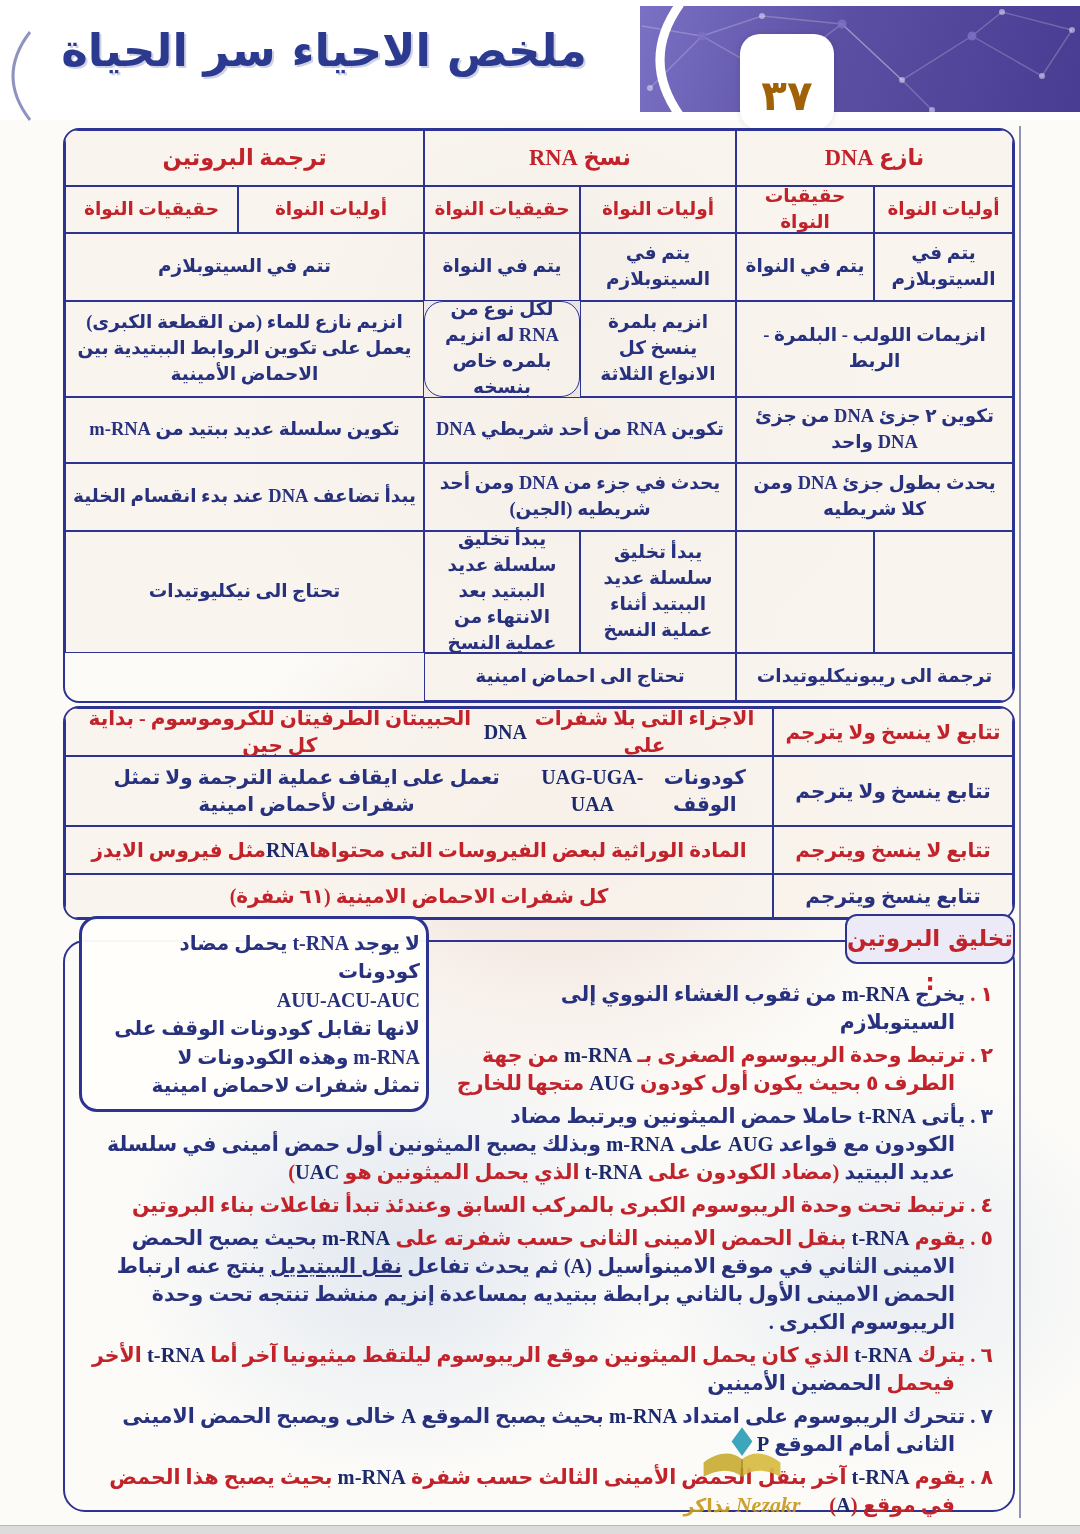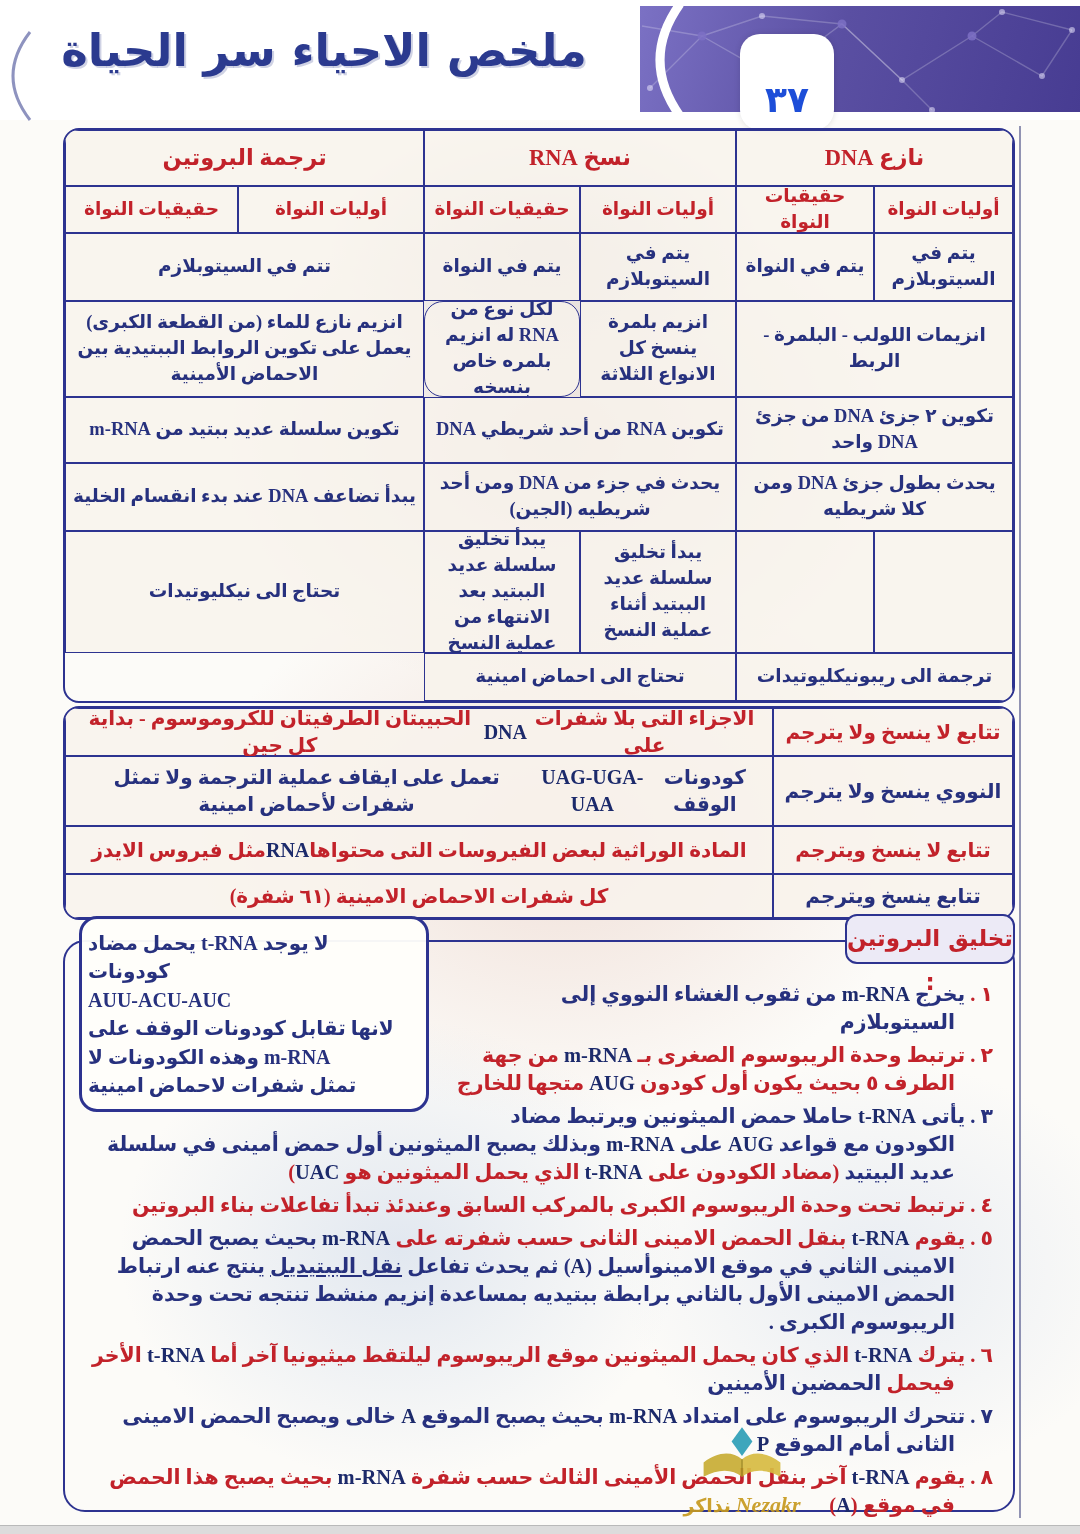--- a/index.html
+++ b/index.html
@@ -40,21 +40,21 @@
     position:absolute;left:640px;top:6px;width:440px;height:106px;
     background:linear-gradient(105deg,#7b71c4,#5a4fa2 45%,#473c92);
   }
   .banner svg{position:absolute;inset:0;width:100%;height:100%}
   .bracket{position:absolute;left:636px;top:2px}
   .page-tab{
     position:absolute;left:740px;top:34px;width:94px;height:96px;
     background:#fff;border-radius:20px;box-shadow:0 0 6px rgba(0,0,0,.12);
     display:flex;align-items:flex-end;justify-content:center;padding-bottom:10px;
   }
-  .page-tab span{font-family:"DejaVu Sans",sans-serif;font-size:36px;font-weight:bold;color:#1d4ed8}
+  .page-tab span{font-family:"DejaVu Sans",sans-serif;font-size:42px;font-weight:bold;color:#a16207}
 
   
   .cmp{
     position:absolute;left:63px;top:128px;width:952px;height:575px;
     display:grid;direction:rtl;
     grid-template-columns:139px 138px 156px 156px 186px 1fr;
     grid-template-rows:56px 47px 68px 96px 66px 68px 122px 1fr;
     border:2.5px solid var(--navy);border-radius:16px;overflow:hidden;
   }
   .cell{
@@ -92,21 +92,21 @@
     position:absolute;top:-28px;right:-2px;width:170px;height:50px;
     background:#eceaf6;border:2.5px solid var(--navy);border-radius:12px;
     color:var(--red);font-weight:bold;font-size:23px;line-height:44px;text-align:center;
     font-family:"DejaVu Sans",sans-serif;
   }
   .notebox{
     float:left;width:350px;
     margin:-64px 16px 10px 0px;
     background:rgba(255,254,250,.96);
     border:3px solid var(--navy);border-radius:18px;
-    padding:10px 6px;text-align:left;
+    padding:10px 6px;text-align:right;
   }
   .note-line{font-size:20px;font-weight:bold;color:var(--txt);line-height:1.42}
   .steps p.step{
     font-size:20.5px;font-weight:bold;line-height:28px;
     margin:0 0 5px;padding-right:38px;text-indent:-38px;color:var(--txt);
   }
   .c-r{color:var(--red)}
   .c-b{color:var(--txt)}
   .c-n{color:var(--latin)}
   .u{text-decoration:underline}
@@ -201,21 +201,21 @@
     <div class="cell" style="grid-column: span 2;">تحتاج الى احماض امينية</div>
   </section>
 
 <section class="facts">
     <div class="fact-label c-r">تتابع لا ينسخ ولا يترجم</div>
     <div class="fact-content">
       <span class="c-r">الاجزاء التى بلا شفرات على </span>
       <span class="c-n">DNA</span>
       <span class="c-r"> الحبيبتان الطرفيتان للكروموسوم - بداية كل جين</span>
     </div>
-    <div class="fact-label c-b">النووي ينسخ ولا يترجم</div>
+    <div class="fact-label c-b">تتابع ينسخ ولا يترجم</div>
     <div class="fact-content">
       <span class="c-b">كودونات الوقف </span>
       <span class="c-n">UAG-UGA-UAA</span>
       <span class="c-b"> تعمل على ايقاف عملية الترجمة ولا تمثل شفرات لأحماض امينية</span>
     </div>
     <div class="fact-label c-r">تتابع لا ينسخ ويترجم</div>
     <div class="fact-content">
       <span class="c-r">المادة الوراثية لبعض الفيروسات التى محتواها </span>
       <span class="c-n">RNA</span>
       <span class="c-r"> مثل فيروس الايدز</span>

